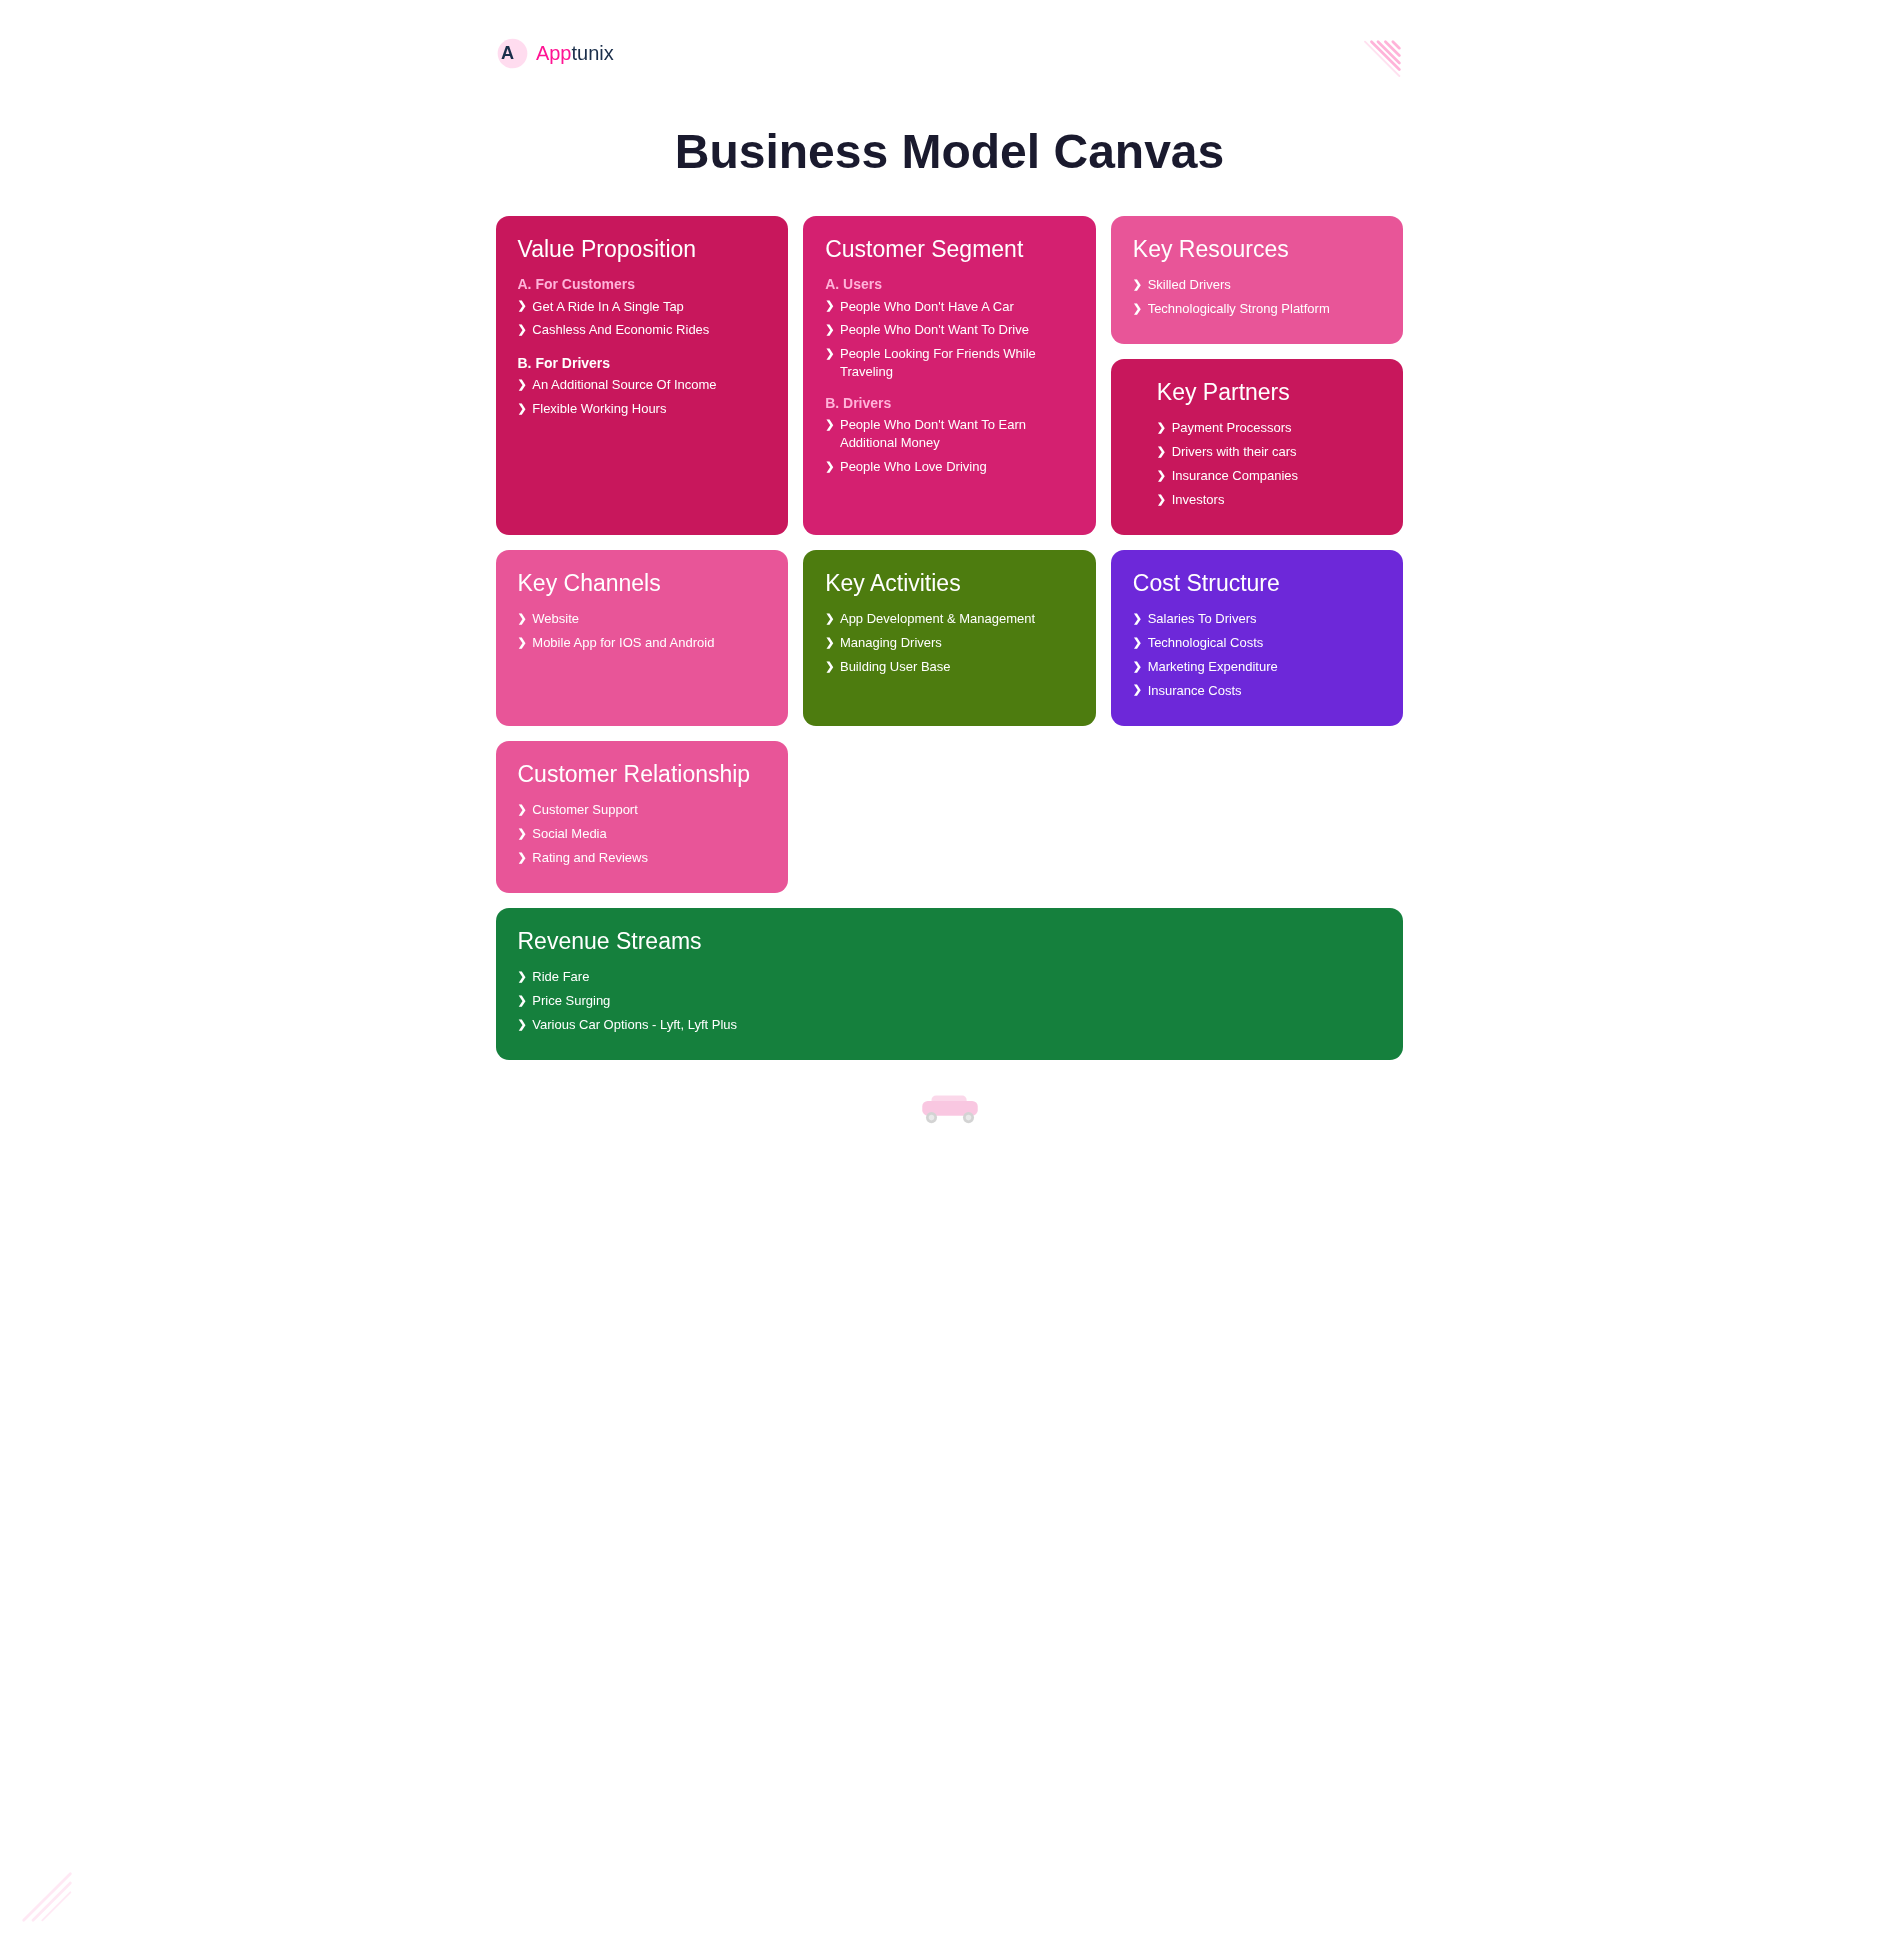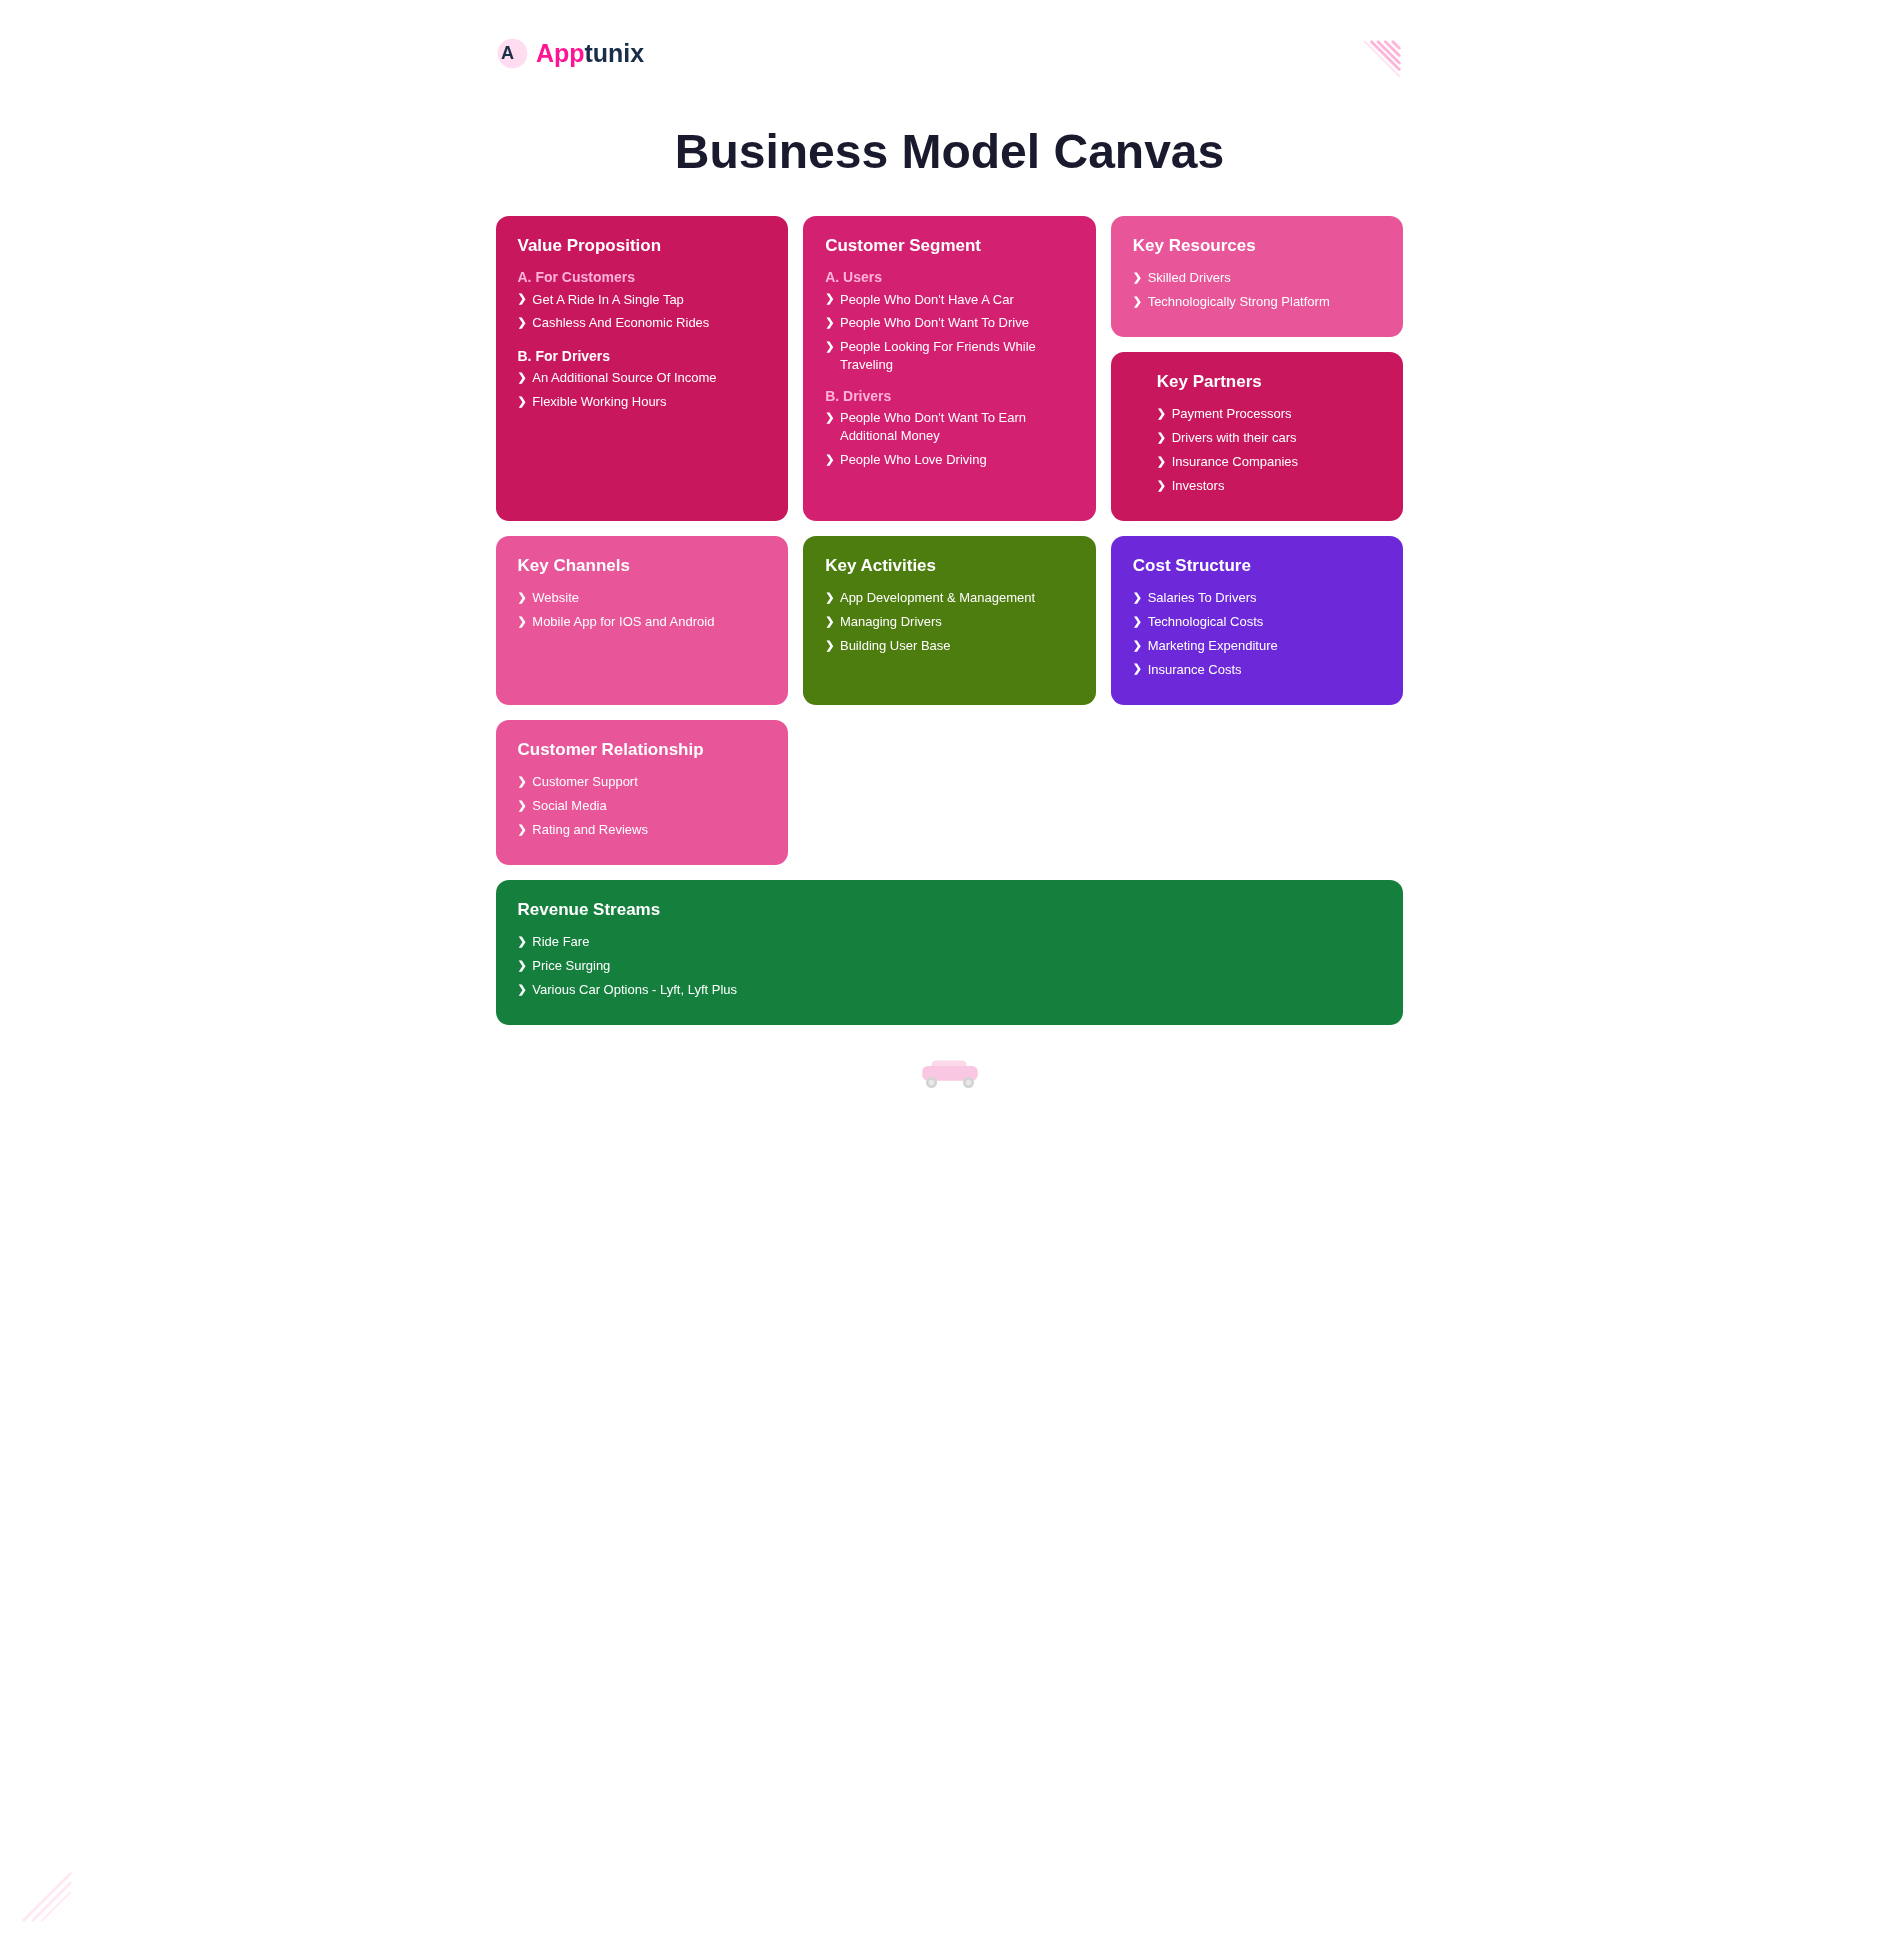--- a/index.html
+++ b/index.html
@@ -43,22 +43,22 @@
       gap: 15px;
     }
 
     .card {
       border-radius: 13px;
       padding: 20.4px 22px;
       color: #fff;
     }
 
     .card h2 {
-      font-size: 17px;
-      font-weight: 700;
+      font-size: 23px;
+      font-weight: 400;
       margin-bottom: 13px;
       color: #fff;
     }
 
     .card h3 {
       font-size: 14px;
       font-weight: 700;
       margin: 9.3px 0 5.6px 0;
       color: #fff;
     }
@@ -153,21 +153,21 @@
   </style>
 </head>
 <body>
 
 <div class="header">
   <div class="logo">
     <svg class="logo-icon" viewBox="0 0 40 40">
       <circle cx="20" cy="20" r="18" fill="#ff1493" opacity="0.15"></circle>
       <text x="6" y="27" font-size="22" font-weight="900" fill="#1a2e4a" font-family="Arial">A</text>
     </svg>
-    <span style="font-size:25px;font-weight:700;color:#1a2e4a;">
+    <span style="font-size:20px;font-weight:400;color:#1a2e4a;">
       <span style="color:#ff1493;">App</span><span>tunix</span>
     </span>
   </div>
 
   <div>
     <svg width="65" height="65" viewBox="0 0 70 70">
       <g opacity="0.5">
         <line x1="50" y1="5" x2="65" y2="20" stroke="#ff69b4" stroke-width="3" stroke-linecap="round"></line>
         <line x1="58" y1="5" x2="65" y2="12" stroke="#ff69b4" stroke-width="3" stroke-linecap="round"></line>
         <line x1="42" y1="5" x2="65" y2="28" stroke="#ff69b4" stroke-width="3" stroke-linecap="round"></line>

